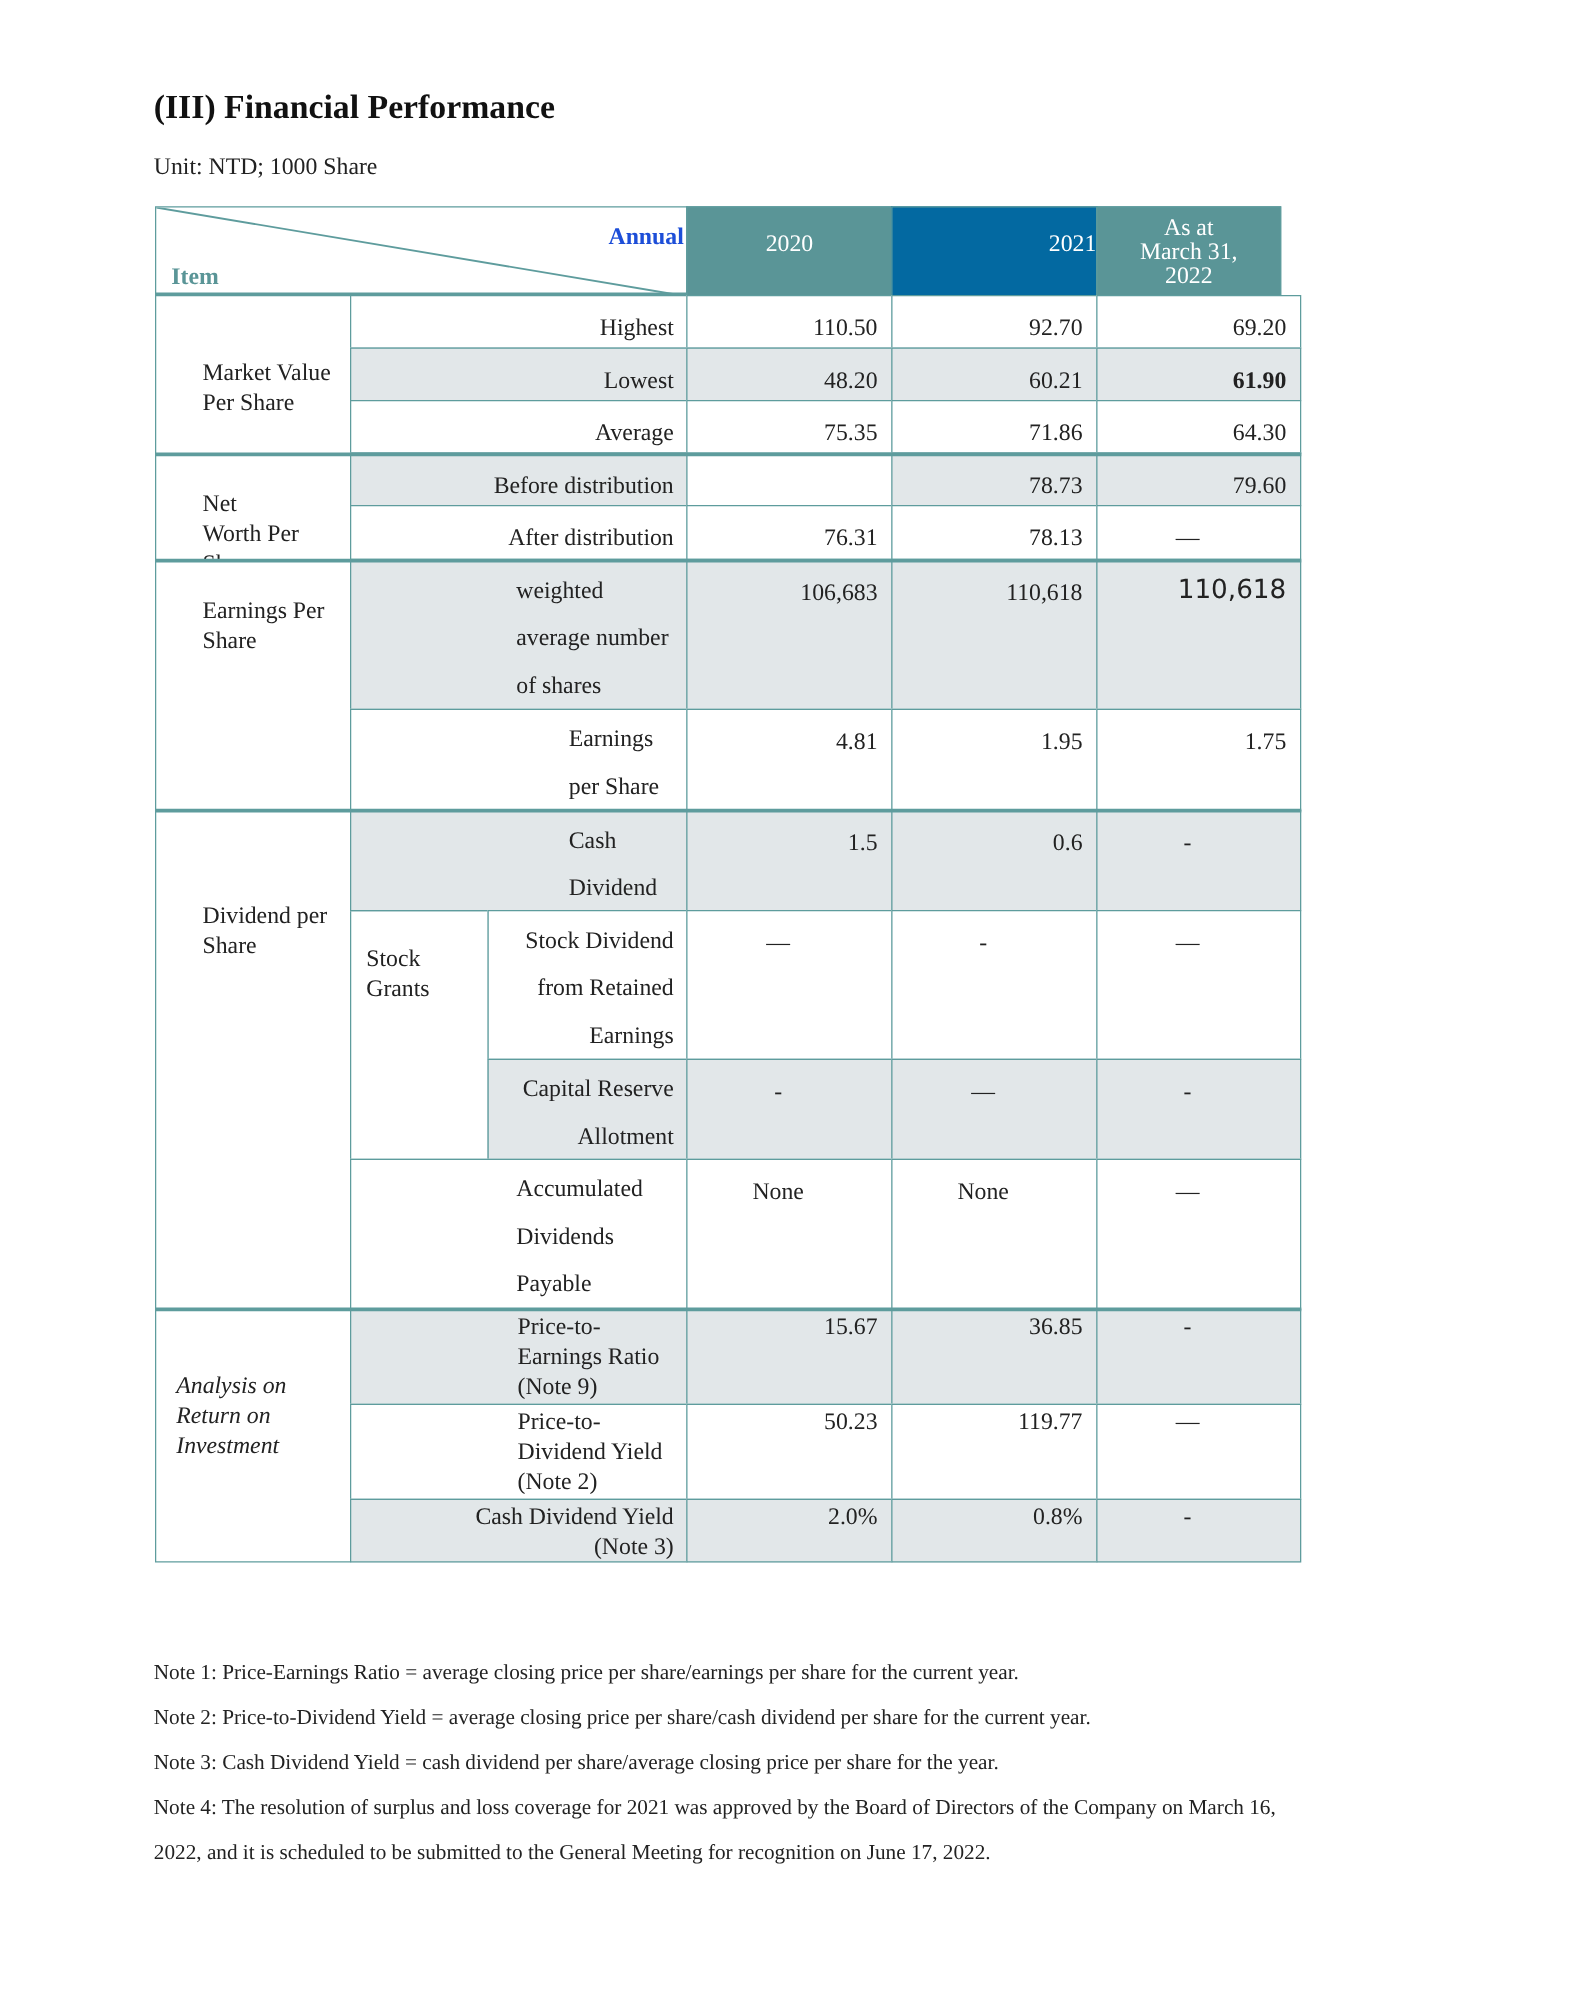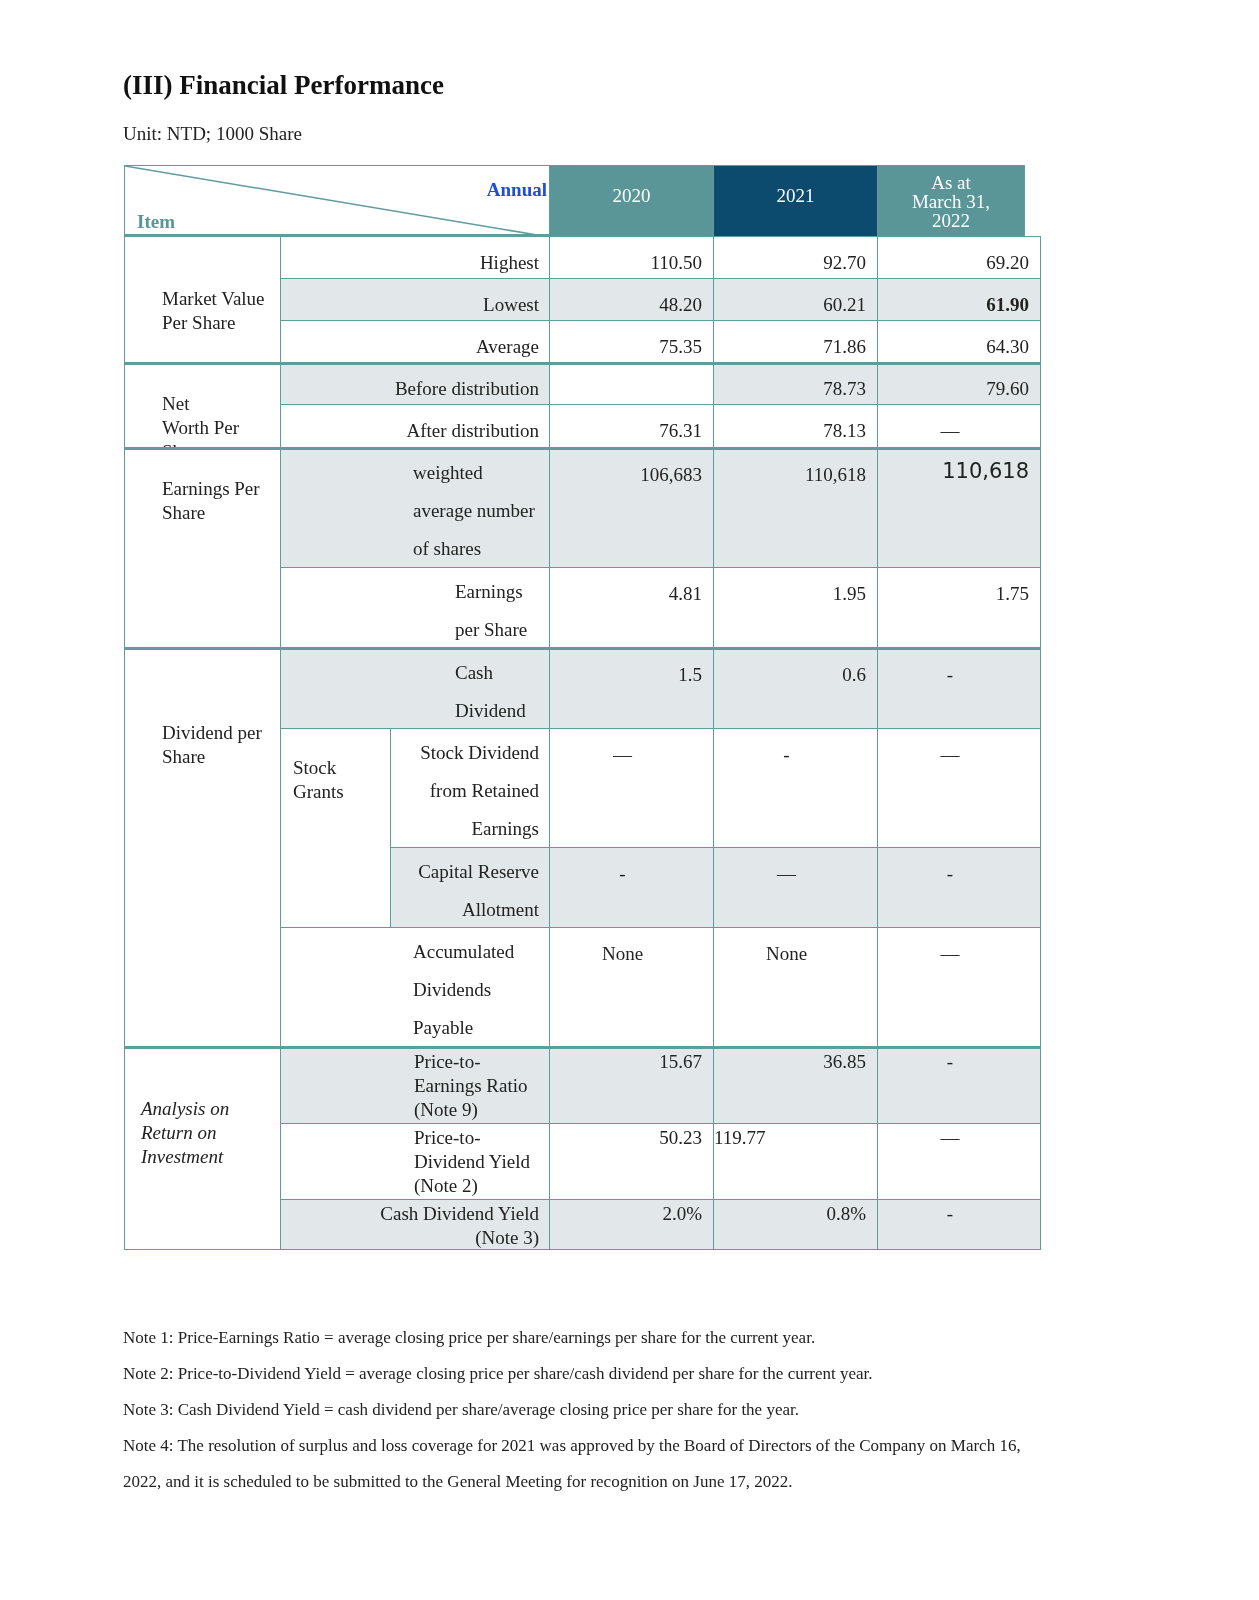--- a/index.html
+++ b/index.html
@@ -4,21 +4,21 @@
 <style>
   html, body { margin:0; padding:0; background:#ffffff; }
   body { width:1259px; height:1600px; position:relative; font-family:"Liberation Serif", serif; color:#222; }
   .title { position:absolute; left:123px; top:70px; font-size:27px; font-weight:bold; color:#111; }
   .unit { position:absolute; left:123px; top:123px; font-size:19px; color:#222; }
   .tbl { position:absolute; left:0; top:0; }
   .c { position:absolute; box-sizing:border-box; border:1.5px solid #5e9c9d; font-size:19px; line-height:19px; }
   .g { background:#e2e7e9; }
   .w { background:#ffffff; }
   .hd { background:#5a9597; color:#ffffff; text-align:center; }
-  .hd2 { background:#0c4a6e; color:#ffffff; text-align:center; }
+  .hd2 { background:#0369a1; color:#ffffff; text-align:right; }
   .sep { position:absolute; height:3px; background:#5e9c9d; }
   .notes { position:absolute; left:123px; top:1320px; font-size:17px; line-height:36px; color:#222; width:940px; }
   .diag { position:absolute; left:124px; top:165px; }
 </style>
 </head>
 <body>
 
 <div class="title">(III) Financial Performance</div>
 <div class="unit">Unit: NTD; 1000 Share</div>
 
@@ -116,21 +116,21 @@
       </div>
       <div class="c g" style="left:549px;top:1047px;width:165px;height:77px;padding-top:4px;text-align:right;padding-right:11px;">15.67</div>
       <div class="c g" style="left:713px;top:1047px;width:165px;height:77px;padding-top:4px;text-align:right;padding-right:11px;">36.85</div>
       <div class="c g" style="left:877px;top:1047px;width:164px;height:77px;padding-top:4px;text-align:center;padding-right:18px;">-</div>
       <div class="c w" style="left:280px;top:1123px;width:270px;height:77px;line-height:24px;padding-top:2px;padding-left:133px;">
         <div>Price-to-</div>
         <div>Dividend Yield</div>
         <div>(Note 2)</div>
       </div>
       <div class="c w" style="left:549px;top:1123px;width:165px;height:77px;padding-top:4px;text-align:right;padding-right:11px;">50.23</div>
-      <div class="c w" style="left:713px;top:1123px;width:165px;height:77px;padding-top:4px;padding-right:11px;">119.77</div>
+      <div class="c w" style="left:713px;top:1123px;width:165px;height:77px;padding-top:4px;text-align:right;padding-right:11px;">119.77</div>
       <div class="c w" style="left:877px;top:1123px;width:164px;height:77px;padding-top:4px;text-align:center;padding-right:18px;">—</div>
       <div class="c g" style="left:280px;top:1199px;width:270px;height:51px;line-height:24px;padding-top:2px;text-align:right;padding-right:10px;">
         <div>Cash Dividend Yield</div>
         <div>(Note 3)</div>
       </div>
       <div class="c g" style="left:549px;top:1199px;width:165px;height:51px;padding-top:4px;text-align:right;padding-right:11px;">2.0%</div>
       <div class="c g" style="left:713px;top:1199px;width:165px;height:51px;padding-top:4px;text-align:right;padding-right:11px;">0.8%</div>
       <div class="c g" style="left:877px;top:1199px;width:164px;height:51px;padding-top:4px;text-align:center;padding-right:18px;">-</div>
     </div>
 

